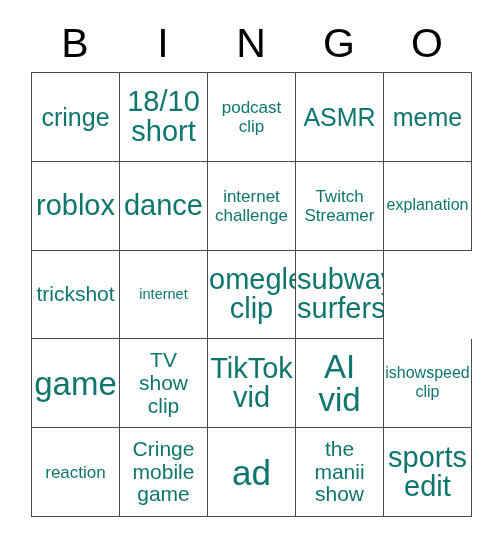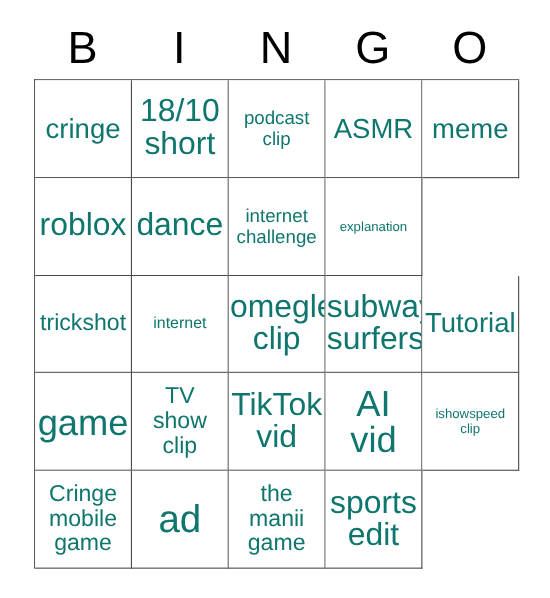--- a/index.html
+++ b/index.html
@@ -67,21 +67,21 @@
   }
   .cell-text {
     display: block;
     width: 100%;
     line-height: 1.05;
     white-space: pre-line;
     color: #0f766e;
   }
 
   
-  .s-xs  .cell-text { font-size: 12px; line-height: 1.18; }
+  .s-xs  .cell-text { font-size: 16px; line-height: 1.18; }
   .s-sm  .cell-text { font-size: 14.5px; line-height: 1.15; }
   .s-md  .cell-text { font-size: 17px;   line-height: 1.12; }
   .s-lg  .cell-text { font-size: 21px;   line-height: 1.08; }
   .s-xl  .cell-text { font-size: 25px;   line-height: 1.04; }
   .s-2xl .cell-text { font-size: 29px;   line-height: 1.02; }
   .s-3xl .cell-text { font-size: 33px;   line-height: 1.0; }
   .s-4xl .cell-text { font-size: 35px;   line-height: 1.0; }
 </style>
 </head>
 <body>
@@ -122,42 +122,43 @@
       <div class="cell s-2xl">
           <span class="cell-text">roblox</span>
         </div>
       <div class="cell s-2xl">
           <span class="cell-text">dance</span>
         </div>
       <div class="cell s-md">
           <span class="cell-text">internet
 challenge</span>
         </div>
+      <div class="cell s-md">
+          <span class="cell-text">Twitch
+Streamer</span>
+        </div>
       <div class="cell s-xs">
           <span class="cell-text">explanation</span>
         </div>
     </div>
 
     <div class="grid-row">
       <div class="cell s-lg">
           <span class="cell-text">trickshot</span>
         </div>
       <div class="cell s-sm">
           <span class="cell-text">internet</span>
         </div>
       <div class="cell s-2xl">
           <span class="cell-text">omegle
 clip</span>
         </div>
       <div class="cell s-2xl">
           <span class="cell-text">subway
 surfers</span>
-        </div>
-      <div class="cell s-xl">
-          <span class="cell-text">Tutorial</span>
         </div>
     </div>
 
     <div class="grid-row">
       <div class="cell s-3xl">
           <span class="cell-text">game</span>
         </div>
       <div class="cell s-lg">
           <span class="cell-text">TV
 show
@@ -171,32 +172,35 @@
           <span class="cell-text">AI
 vid</span>
         </div>
       <div class="cell s-xs">
           <span class="cell-text">ishowspeed
 clip</span>
         </div>
     </div>
 
     <div class="grid-row">
+      <div class="cell s-md">
+          <span class="cell-text">reaction</span>
+        </div>
       <div class="cell s-lg">
           <span class="cell-text">Cringe
 mobile
 game</span>
         </div>
       <div class="cell s-4xl">
           <span class="cell-text">ad</span>
         </div>
       <div class="cell s-lg">
           <span class="cell-text">the
 manii
-game</span>
+show</span>
         </div>
       <div class="cell s-2xl">
           <span class="cell-text">sports
 edit</span>
         </div>
     </div>
 
   </div>
 </div>
 

